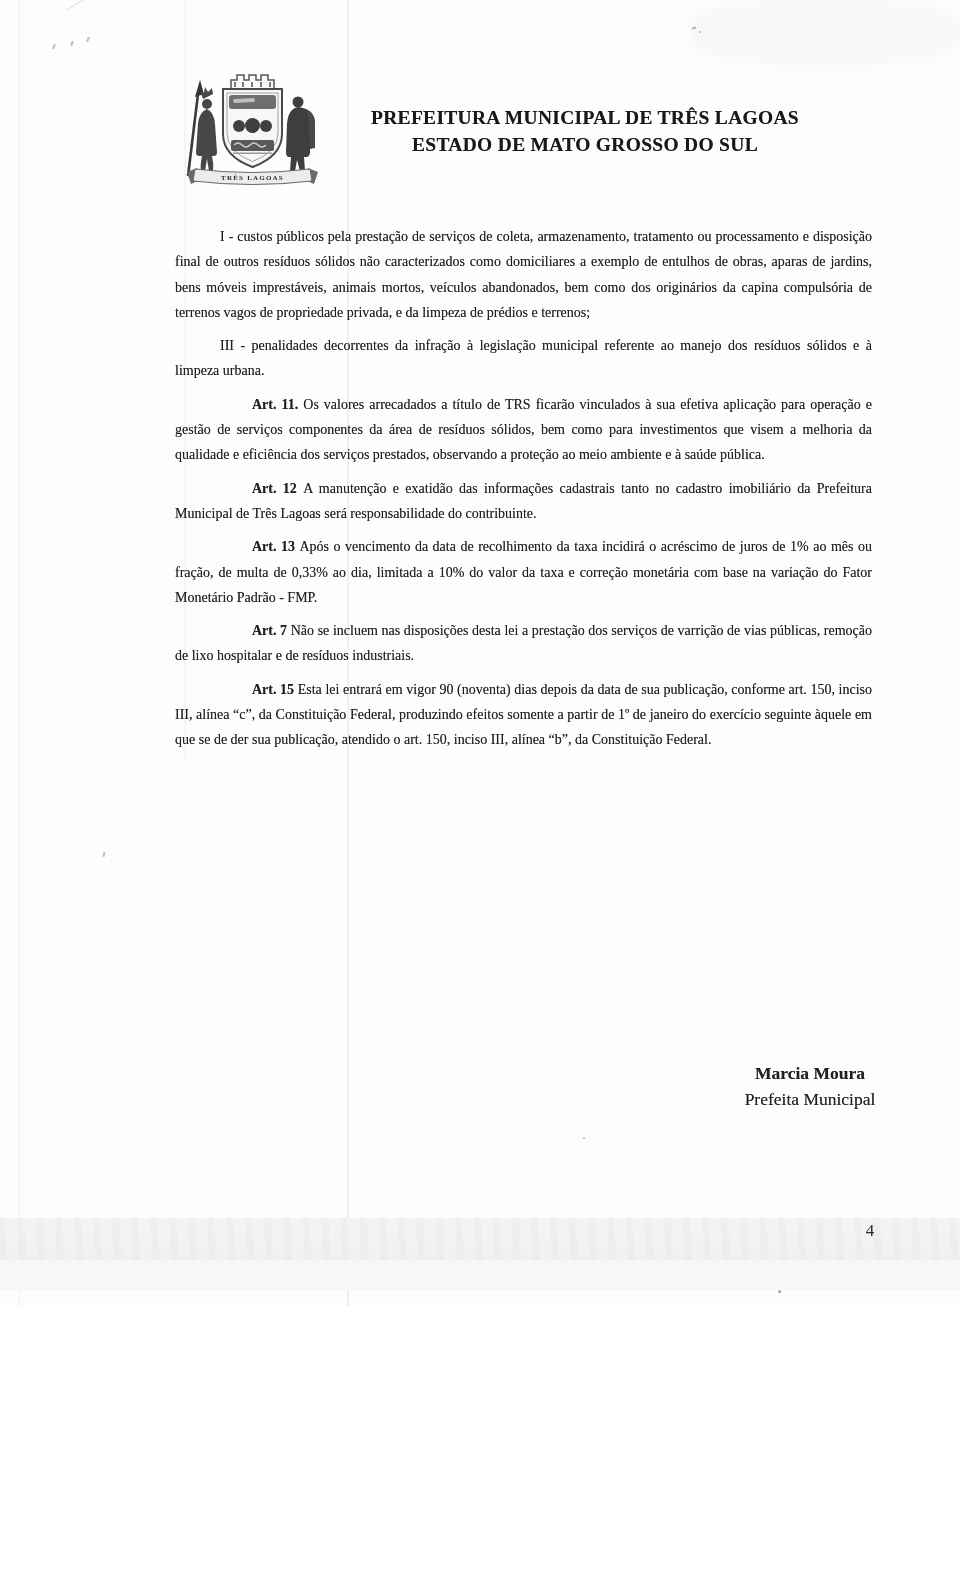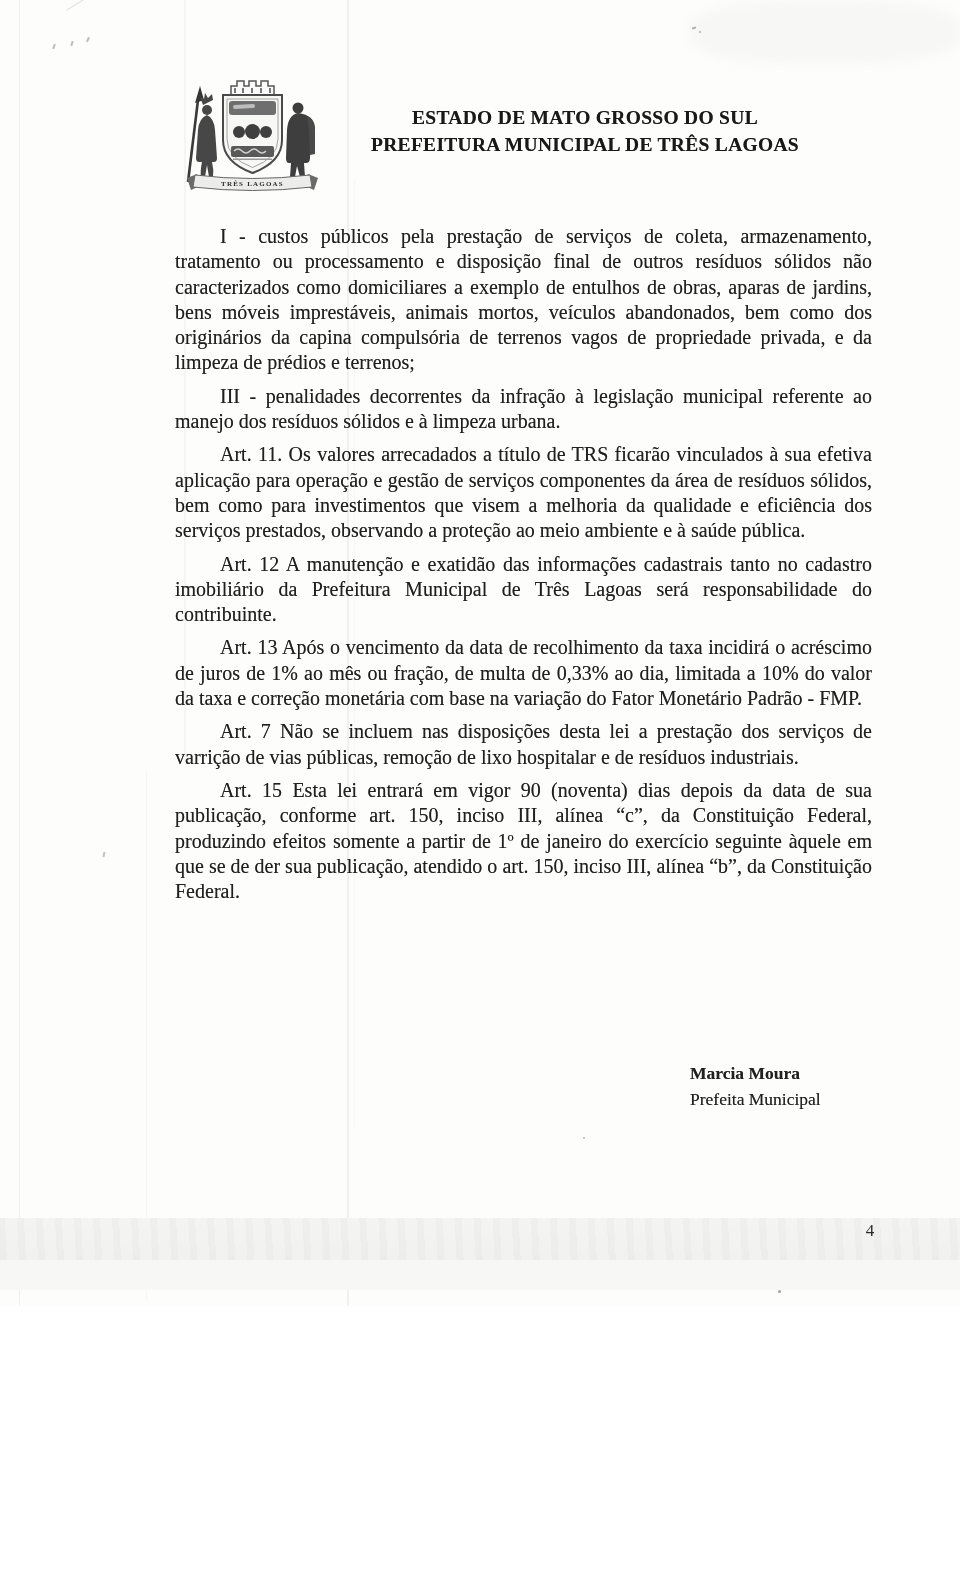--- a/index.html
+++ b/index.html
@@ -1,41 +1,41 @@
 <!DOCTYPE html>
 <html lang="pt"><head>
 <meta charset="utf-8">
 <style>
   html,body{margin:0;padding:0;background:#ffffff;}
   .page{
     position:relative;width:960px;height:1581px;background:#fdfdfc;overflow:hidden;
     font-family:"Liberation Serif","DejaVu Serif",serif;color:#212121;
   }
   
-  .crest{position:absolute;left:185px;top:78px;width:135px;height:117px;}
+  .crest{position:absolute;left:185px;top:72px;width:135px;height:117px;}
   .org-title{
     position:absolute;left:350px;top:104px;width:470px;text-align:center;
     font-weight:bold;font-size:19.5px;line-height:27px;letter-spacing:.3px;color:#191919;
     text-shadow:0 0 .5px rgba(25,25,25,.55);
   }
   
   .doc-body{
     position:absolute;left:175px;top:224px;width:697px;
-    font-size:20px;line-height:25.3px;text-align:justify;color:#202020;
+    font-size:14px;line-height:25.3px;text-align:justify;color:#202020;
     text-shadow:0 0 .45px rgba(32,32,32,.5);
   }
   .doc-body p{margin:0 0 8px 0;text-indent:45px;}
-  .doc-body b{font-weight:normal;}
+  .doc-body b{font-weight:bold;margin-left:32px;}
   
   .date-line{
     position:absolute;right:89px;top:956px;font-size:17.5px;line-height:25px;
     text-shadow:0 0 .45px rgba(32,32,32,.5);
   }
   .signature{
-    position:absolute;left:690px;top:1060px;width:240px;text-align:left;
+    position:absolute;left:690px;top:1060px;width:240px;text-align:center;
     font-size:17.5px;line-height:26px;text-shadow:0 0 .45px rgba(32,32,32,.5);
   }
   .signature .sig-name{font-weight:bold;}
   .page-number{
     position:absolute;left:856px;top:1221px;width:28px;text-align:center;
     font-size:17px;color:#2a2a2a;
   }
   
   .artifact{position:absolute;pointer-events:none;}
   .vline-a{left:19px;top:0;width:1px;height:1306px;background:rgba(120,120,120,.10);}
@@ -138,22 +138,22 @@
       <g>
         <path d="M12,96 L2,100 L6,112 L15,108 Z" fill="#6a6a6a"></path>
         <path d="M123,96 L133,100 L129,112 L120,108 Z" fill="#6a6a6a"></path>
         <path d="M10,97 Q67.5,104 125,97 L127,109 Q67.5,116 8,109 Z" fill="#ececea" stroke="#666666" stroke-width="1"></path>
         <text x="67.5" y="108" text-anchor="middle" font-size="7" font-weight="bold" letter-spacing="1.2" fill="#2e2e2e">TRÊS LAGOAS</text>
       </g>
     </svg>
   </div>
 
   <div class="org-title">
+    <div>PREFEITURA MUNICIPAL DE TRÊS LAGOAS</div>
     <div>ESTADO DE MATO GROSSO DO SUL</div>
-    <div>PREFEITURA MUNICIPAL DE TRÊS LAGOAS</div>
   </div>
 
   <section class="doc-body">
       <p>I - custos públicos pela prestação de serviços de coleta, armazenamento, tratamento ou processamento e disposição final de outros resíduos sólidos não caracterizados como domiciliares a exemplo de entulhos de obras, aparas de jardins, bens móveis imprestáveis, animais mortos, veículos abandonados, bem como dos originários da capina compulsória de terrenos vagos de propriedade privada, e da limpeza de prédios e terrenos;</p>
       <p>III - penalidades decorrentes da infração à legislação municipal referente ao manejo dos resíduos sólidos e à limpeza urbana.</p>
       <p><b>Art. 11. </b>Os valores arrecadados a título de TRS ficarão vinculados à sua efetiva aplicação para operação e gestão de serviços componentes da área de resíduos sólidos, bem como para investimentos que visem a melhoria da qualidade e eficiência dos serviços prestados, observando a proteção ao meio ambiente e à saúde pública.</p>
       <p><b>Art. 12 </b>A manutenção e exatidão das informações cadastrais tanto no cadastro imobiliário da Prefeitura Municipal de Três Lagoas será responsabilidade do contribuinte.</p>
       <p><b>Art. 13 </b>Após o vencimento da data de recolhimento da taxa incidirá o acréscimo de juros de 1% ao mês ou fração, de multa de 0,33% ao dia, limitada a 10% do valor da taxa e correção monetária com base na variação do Fator Monetário Padrão - FMP.</p>
       <p><b>Art. 7 </b>Não se incluem nas disposições desta lei a prestação dos serviços de varrição de vias públicas, remoção de lixo hospitalar e de resíduos industriais.</p>
       <p><b>Art. 15 </b>Esta lei entrará em vigor 90 (noventa) dias depois da data de sua publicação, conforme art. 150, inciso III, alínea “c”, da Constituição Federal, produzindo efeitos somente a partir de 1º de janeiro do exercício seguinte àquele em que se de der sua publicação, atendido o art. 150, inciso III, alínea “b”, da Constituição Federal.</p>

